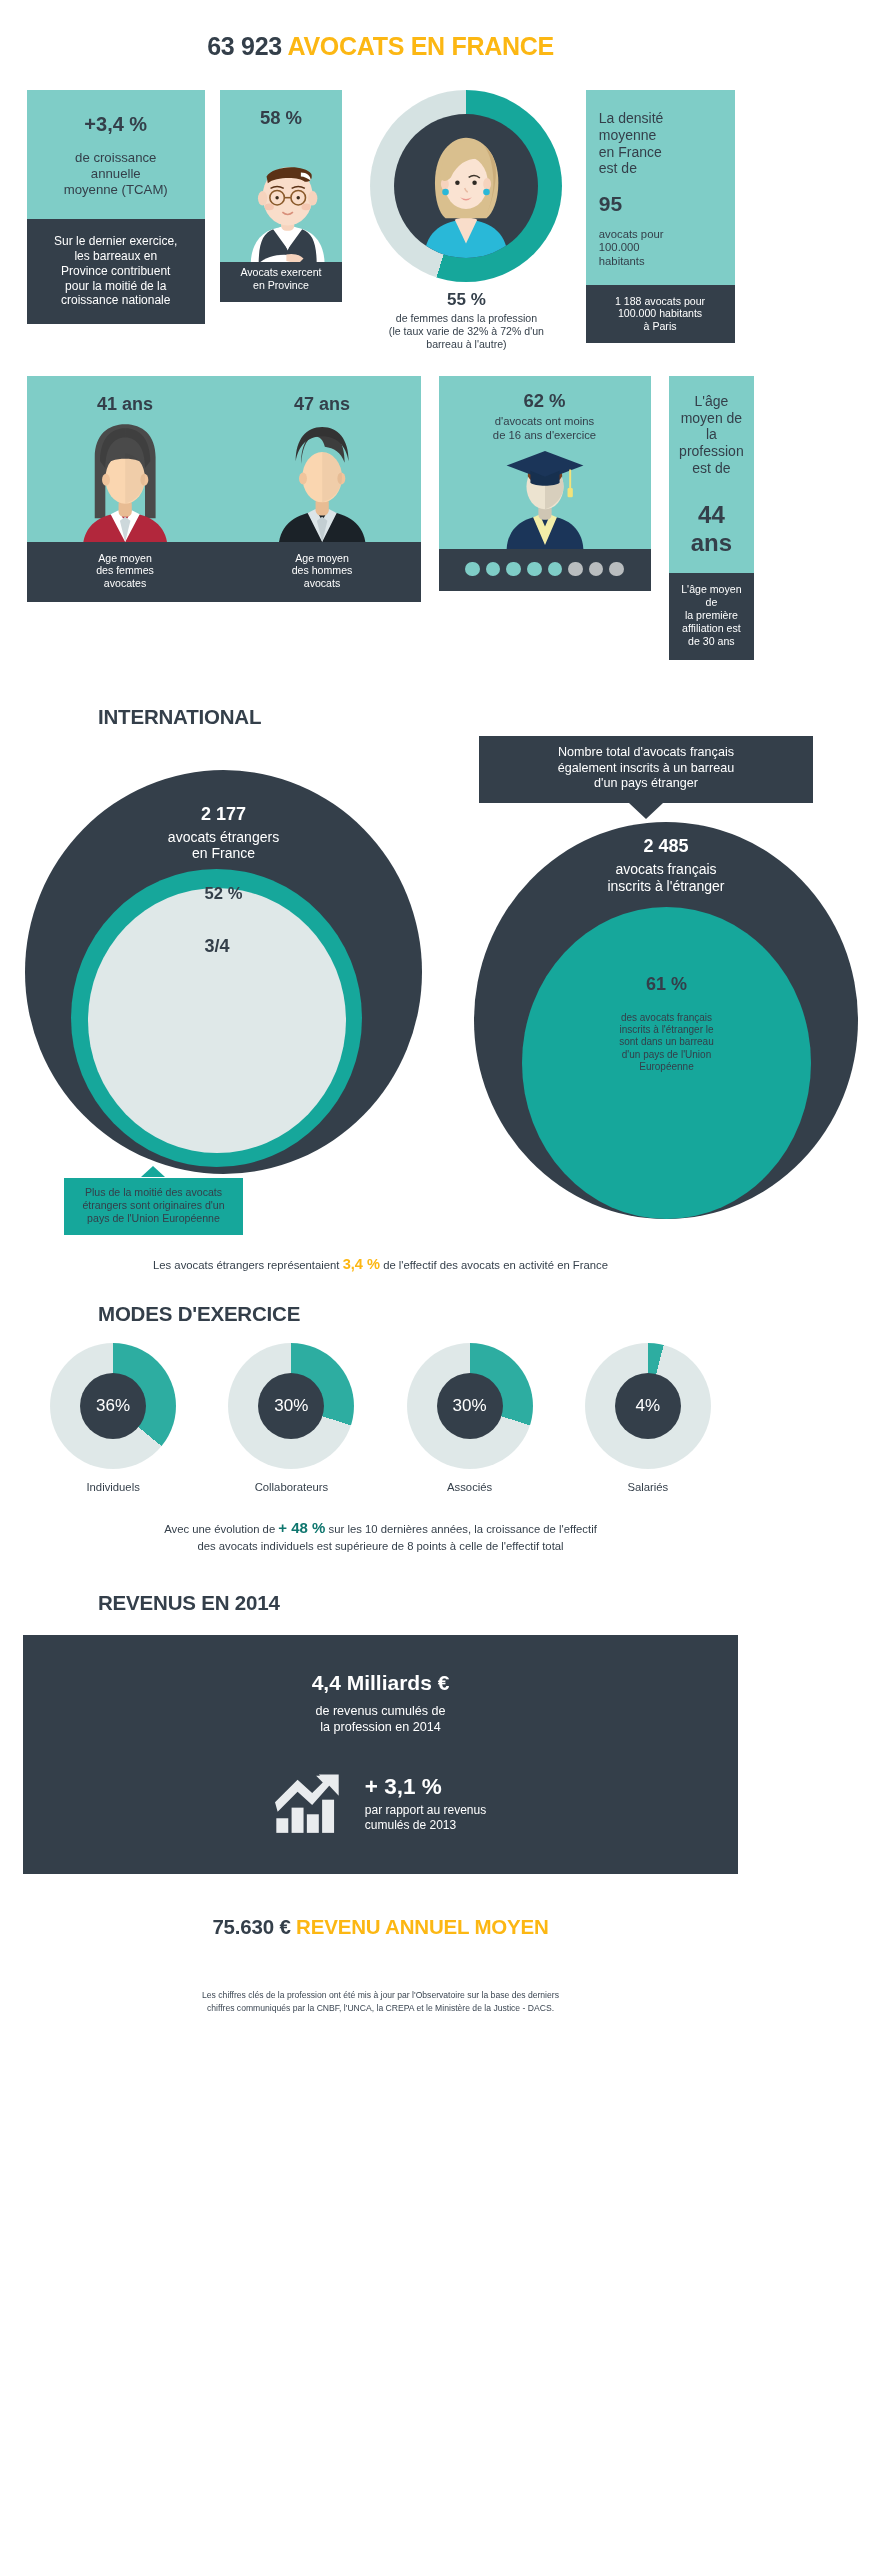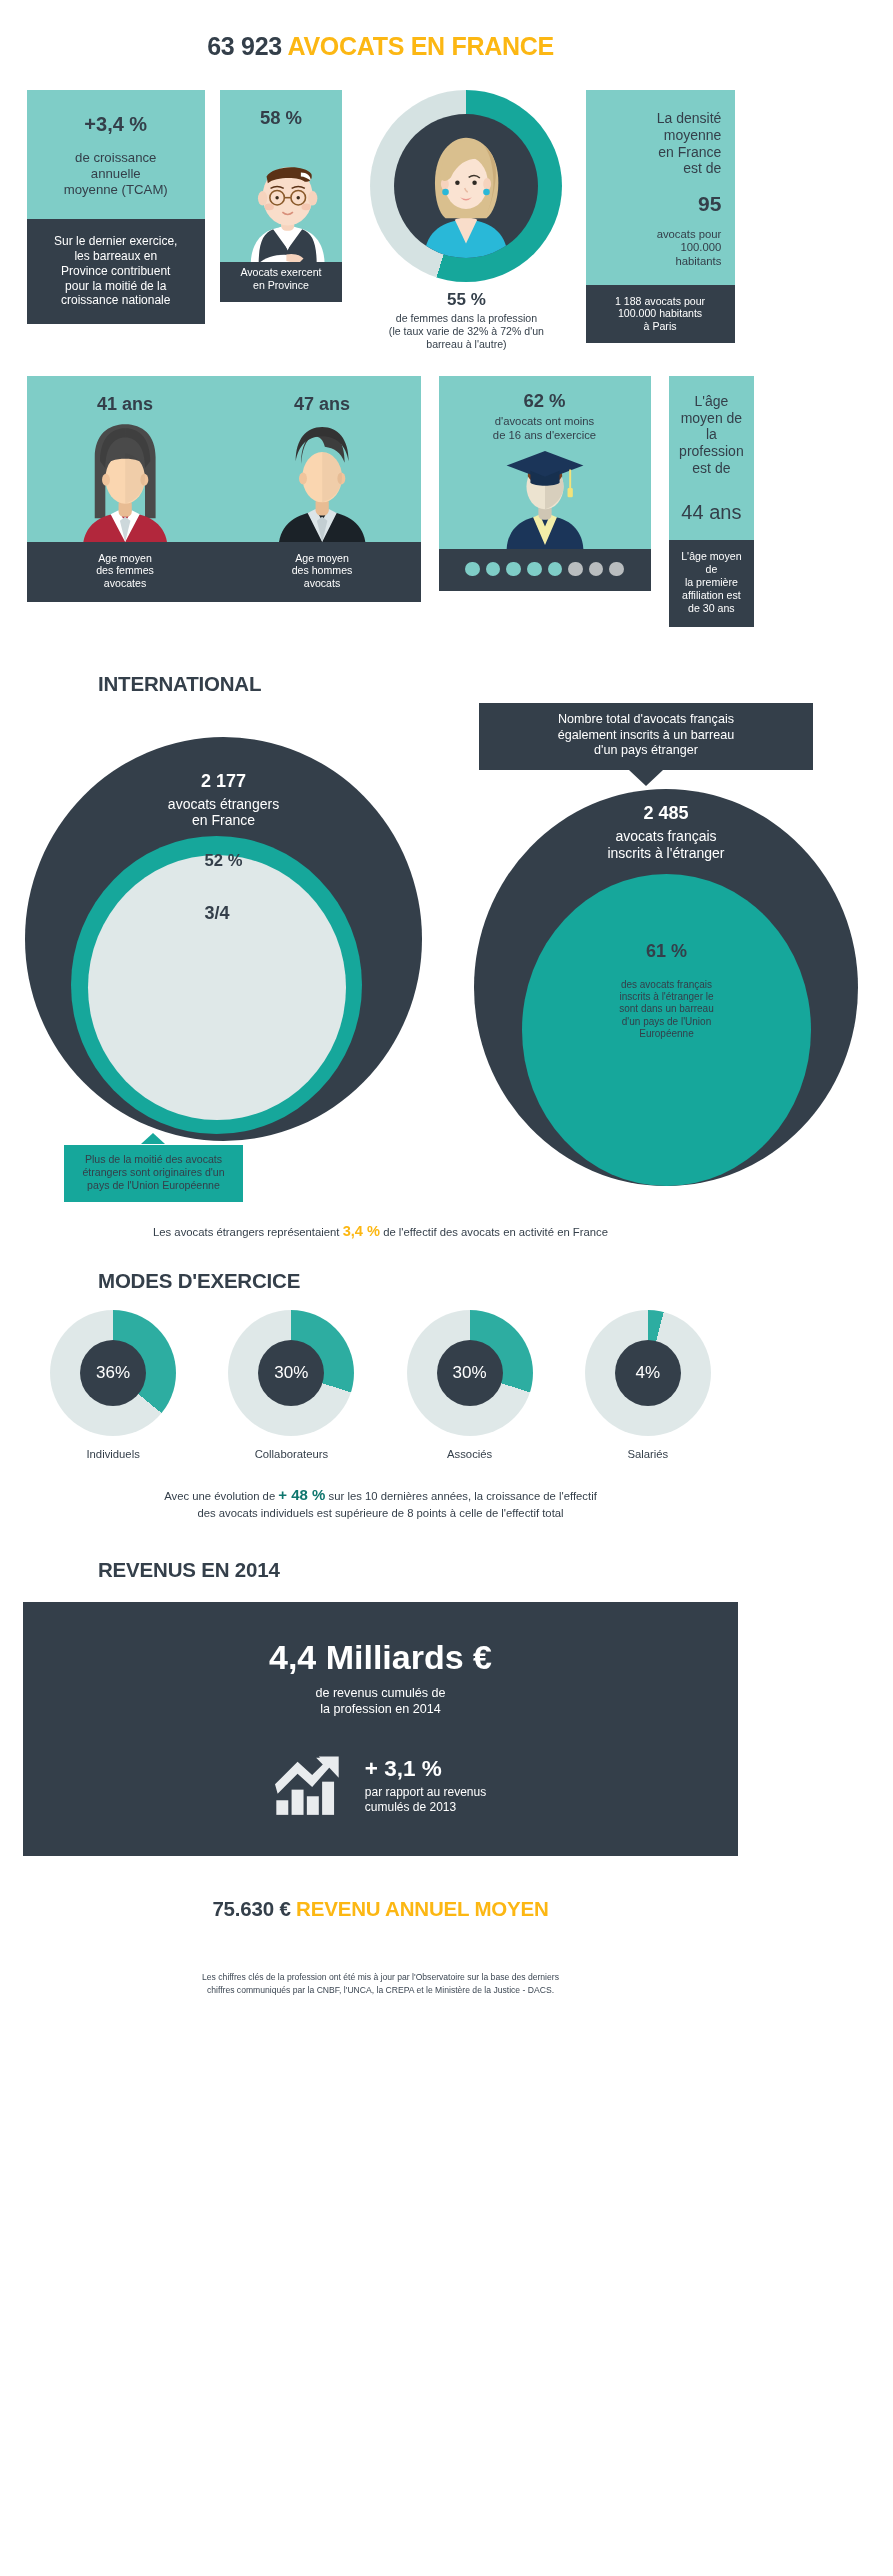--- a/index.html
+++ b/index.html
@@ -85,21 +85,21 @@
     position: absolute; left: 24px; top: 24px;
     width: 144px; height: 144px; border-radius: 50%;
     background: #343f4a; overflow: hidden;
   }
   .card-donut .caption { text-align: center; padding-top: 8px; }
   .card-donut .caption .big { font-size: 17px; font-weight: bold; }
   .card-donut .caption .sub { font-size: 10.6px; line-height: 1.22; padding-top: 2px; }
 
   
   .card-dens { width: 166px; }
-  .card-dens .top { padding: 20px 13.2px 17px; text-align: right; }
+  .card-dens .top { padding: 20px 13.2px 17px; text-align: left; }
   .card-dens .t1 { font-size: 14px; line-height: 1.2; }
   .card-dens .t2 { font-size: 21px; font-weight: bold; padding: 14.6px 0 12px; }
   .card-dens .t3 { font-size: 11.3px; line-height: 1.2; }
   .card-dens .dark {
     background: #343f4a; color: #fff; font-size: 10.6px;
     line-height: 1.2; text-align: center; padding: 9.3px 5.3px 10.6px;
   }
 
   
   .row2 { display: flex; align-items: flex-start; padding: 25px 26.5px 0; }
@@ -119,21 +119,21 @@
   .card-exp .sub { text-align: center; font-size: 11.3px; line-height: 1.22; padding: 2.6px 6.6px 0; }
   .card-exp .figwrap { position: relative; height: 106px; }
   .card-exp .dark { background: #343f4a; padding: 13.2px 0 14.6px; }
   .dots { display: flex; justify-content: center; gap: 6px; }
   .dot { width: 14.6px; height: 14.6px; border-radius: 50%; background: #7fcdc7; }
   .dot.off { background: #b9bdbf; }
 
   .card-agemoy { width: 166px; background: #7fcdc7; }
   .card-agemoy .top { padding: 17px 10.6px 16px; text-align: center; }
   .card-agemoy .t1 { font-size: 14px; line-height: 1.2; }
-  .card-agemoy .t2 { font-size: 20px; font-weight: normal; padding-top: 24px; }
+  .card-agemoy .t2 { font-size: 24px; font-weight: bold; padding-top: 24px; }
   .card-agemoy .dark {
     background: #343f4a; color: #fff; font-size: 10.6px;
     line-height: 1.22; text-align: center; padding: 10.6px 8px 12px;
   }
 
   
   .sect-title {
     font-size: 20.5px; font-weight: bold; letter-spacing: -0.2px;
     padding-left: 98px;
   }
@@ -223,21 +223,21 @@
   .mode .lbl { font-size: 11.3px; padding-top: 12px; }
 
   .modes-note { text-align: center; font-size: 11.3px; line-height: 1.45; padding-top: 24px; }
   .modes-note .hl { color: #0f766e; font-weight: bold; font-size: 15px; }
 
   
   .rev-box {
     margin: 0 auto; width: 715px; background: #343f4a; color: #fff;
     padding: 36px 0 41px; text-align: center;
   }
-  .rev-box .big { font-size: 34px; font-weight: bold; }
+  .rev-box .big { font-size: 21px; font-weight: bold; }
   .rev-box .sub { font-size: 12.6px; line-height: 1.3; padding-top: 8px; }
   .rev-row {
     display: flex; align-items: center; justify-content: center;
     gap: 17px; padding-top: 38px;
   }
   .rev-row .txt { text-align: left; }
   .rev-row .pct { font-size: 22.5px; font-weight: bold; }
   .rev-row .pcap { font-size: 12px; line-height: 1.25; padding-top: 2.6px; }
 
   .rev-annuel {

